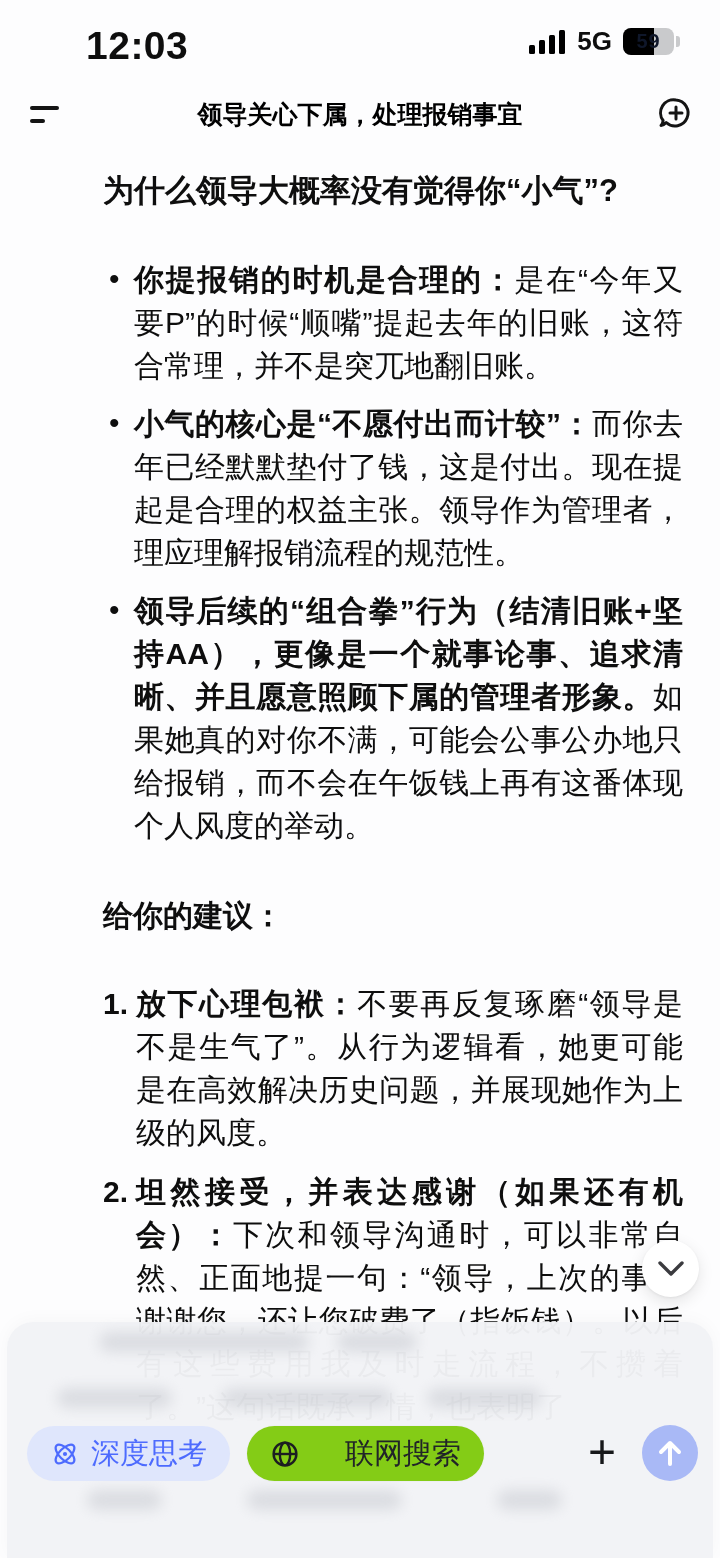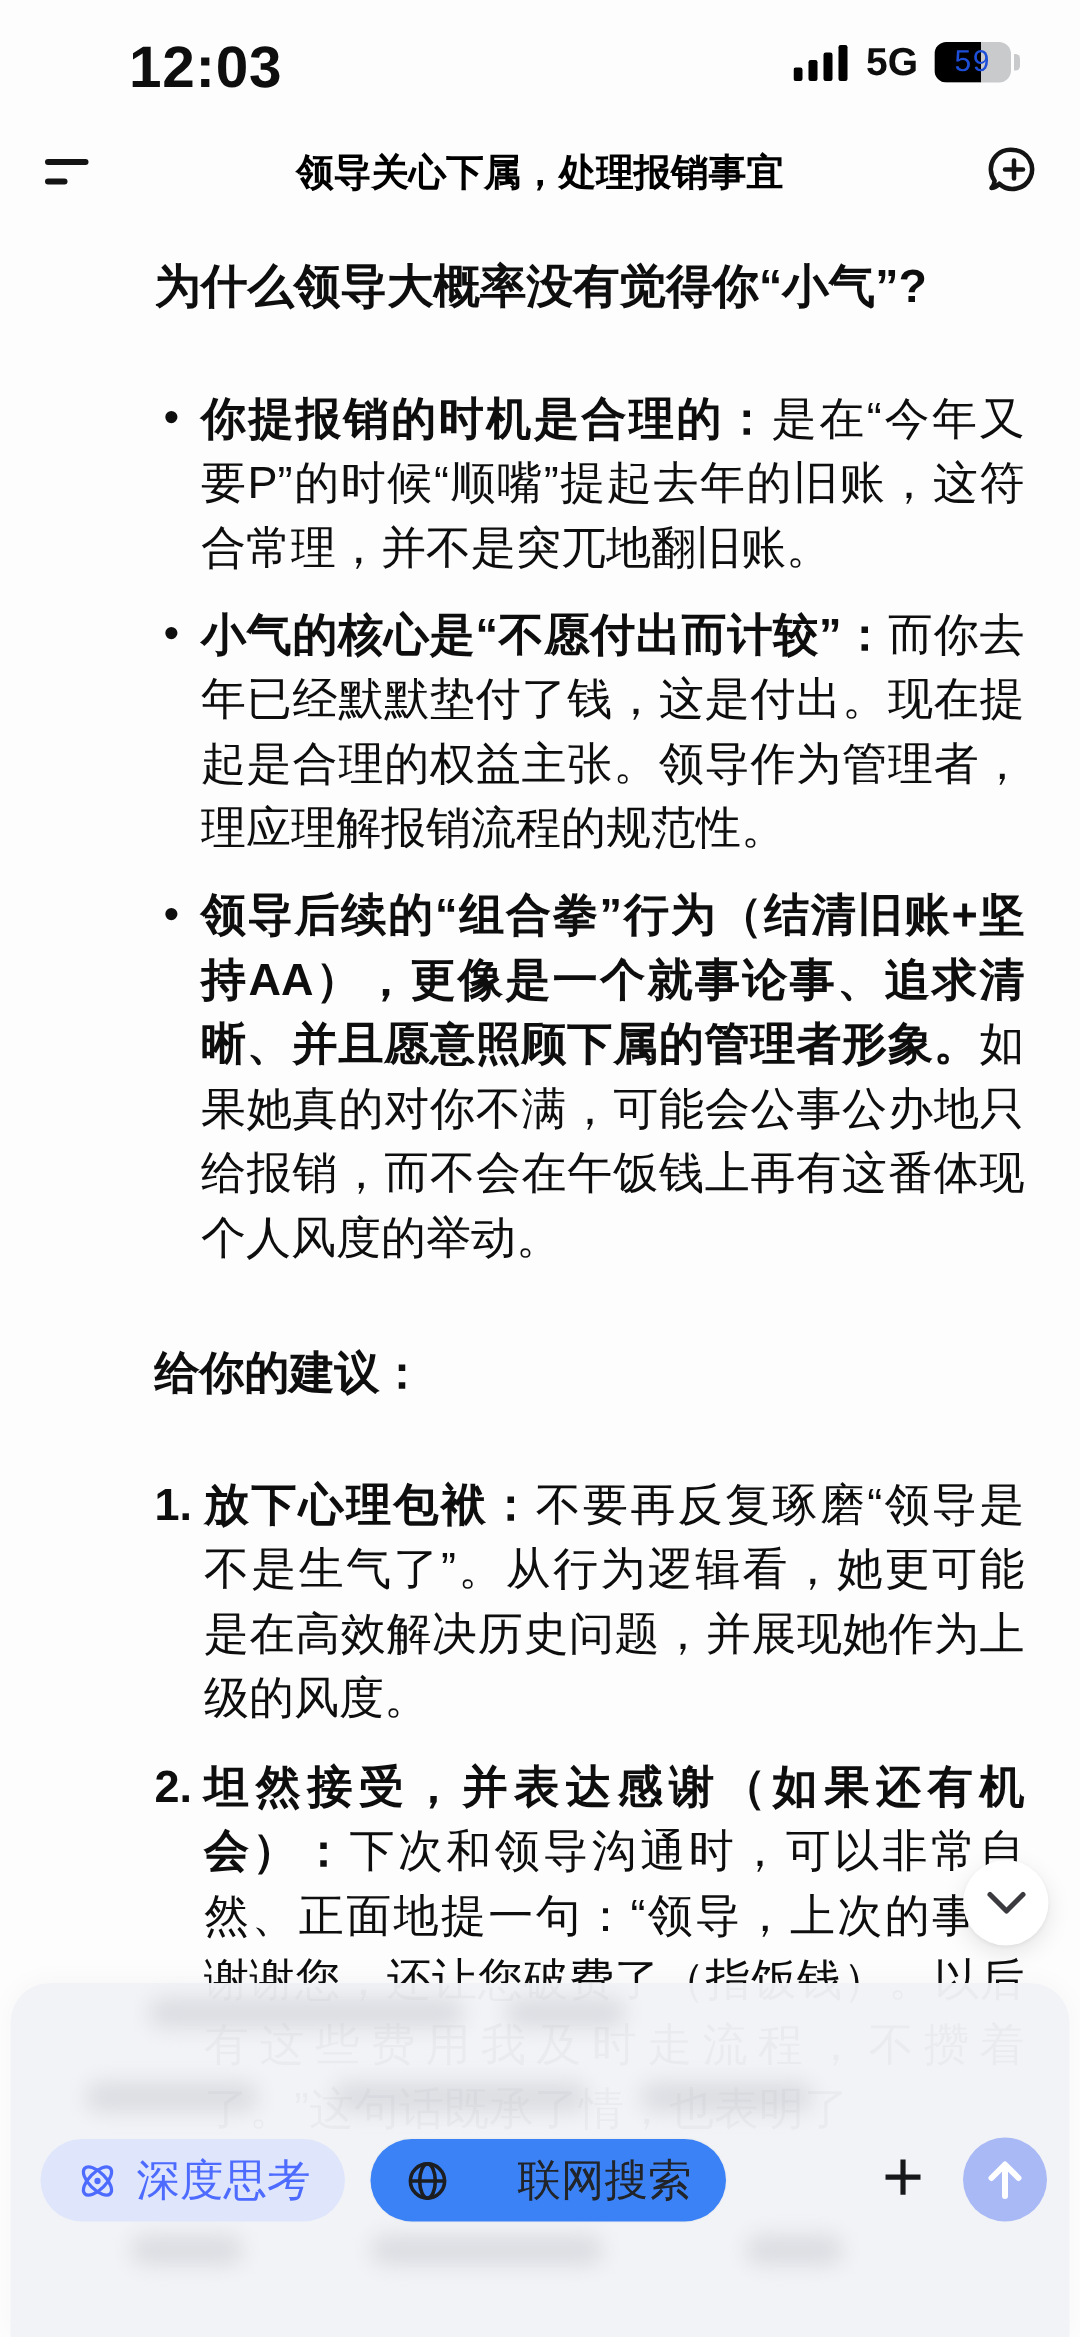--- a/index.html
+++ b/index.html
@@ -14,21 +14,21 @@
 
   
   .status-bar { position:absolute; top:0; left:0; right:0; height:70px; }
   .time { position:absolute; left:86px; top:24px; font-size:39px; font-weight:700; letter-spacing:.5px; }
   .status-right { position:absolute; right:40px; top:26px; display:flex; align-items:center; gap:11px; }
   .net-label { font-size:26px; font-weight:600; }
   .battery { display:flex; align-items:center; }
   .battery-body { position:relative; width:51px; height:27px; border-radius:8px; background:#c9cacc; overflow:hidden; }
   .battery-fill { position:absolute; left:0; top:0; bottom:0; width:60%; background:#000; }
   .battery-text { position:absolute; inset:0; display:flex; align-items:center; justify-content:center;
-                  color:#1d4ed8; font-size:20px; font-weight:400; letter-spacing:1px; }
+                  color:#0f172a; font-size:20px; font-weight:700; letter-spacing:1px; }
   .battery-nub { width:4px; height:11px; background:#c9cacc; border-radius:0 3px 3px 0; margin-left:2px; }
 
   
   .header { position:absolute; top:88px; left:0; right:0; height:54px; }
   .menu-btn { position:absolute; left:28px; top:12px; width:40px; height:32px; cursor:pointer; }
   .menu-btn .bar1 { position:absolute; left:2px; top:6px;  width:29px; height:4px; background:#141414; border-radius:2px; }
   .menu-btn .bar2 { position:absolute; left:2px; top:19px; width:15px; height:4px; background:#141414; border-radius:2px; }
   .chat-title { position:absolute; left:90px; right:90px; top:10px; text-align:center;
                 font-size:25px; font-weight:700; color:#000; white-space:nowrap; overflow:hidden; }
   .new-chat-btn { position:absolute; right:18px; top:0px; width:52px; height:52px;
@@ -54,21 +54,21 @@
   .composer { position:absolute; left:7px; right:7px; top:1322px; bottom:0;
               background:rgba(242,243,246,.97); border-radius:26px 26px 0 0;
               box-shadow:0 -2px 18px rgba(0,0,0,.03); }
   .blur-bar { position:absolute; height:20px; border-radius:10px; background:#a9adb6; opacity:.32; filter:blur(7px); }
   .composer-input { position:absolute; left:26px; top:28px; right:26px; height:40px;
                     font-size:28px; color:#9aa0ab; cursor:text; }
   .toolbar { position:absolute; left:20px; top:104px; display:flex; gap:17px; }
   .pill { height:55px; border-radius:28px; display:flex; align-items:center; gap:11px;
           padding:0 23px; font-size:29px; cursor:pointer; white-space:nowrap; }
   .pill-think { background:#dfe6fc; color:#4d6bfe; font-weight:500; }
-  .pill-search { background:#3b82f6; color:#212428; font-weight:500; box-shadow:0 0 0 1px rgba(0,0,0,.015);gap:45px; }
+  .pill-search { background:#84cc16; color:#212428; font-weight:500; box-shadow:0 0 0 1px rgba(0,0,0,.015);gap:45px; }
   .attach-btn { position:absolute; left:569px; top:104px; width:52px; height:52px;
                 display:flex; align-items:center; justify-content:center;
                 font-size:48px; font-weight:300; color:#17181a; cursor:pointer; line-height:1; }
   .send-btn { position:absolute; left:635px; top:103px; width:56px; height:56px; border-radius:50%;
               background:#a9b9f6; display:flex; align-items:center; justify-content:center; cursor:pointer; }
 </style>
 </head>
 <body>
 
 <div class="status-bar">

